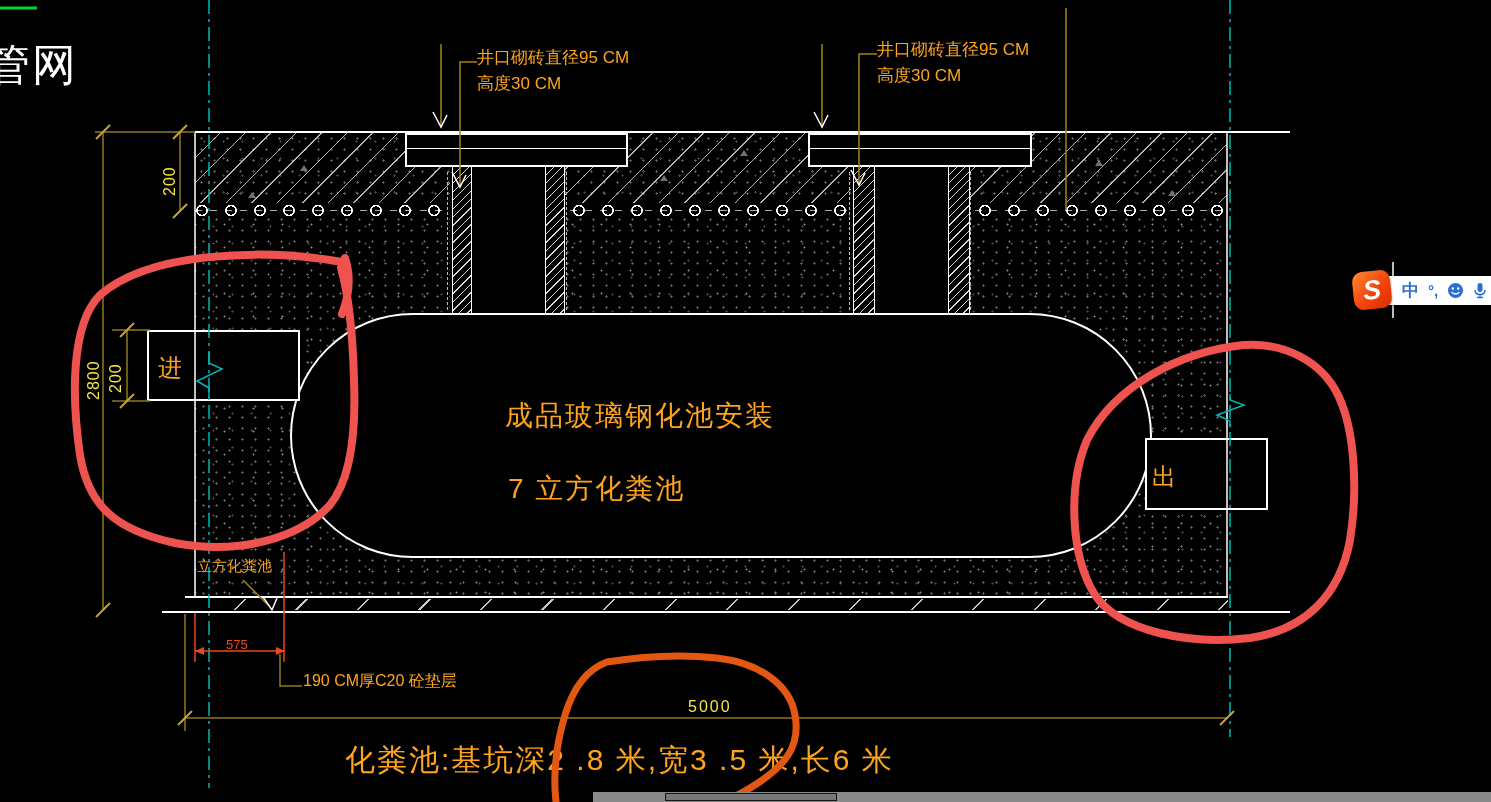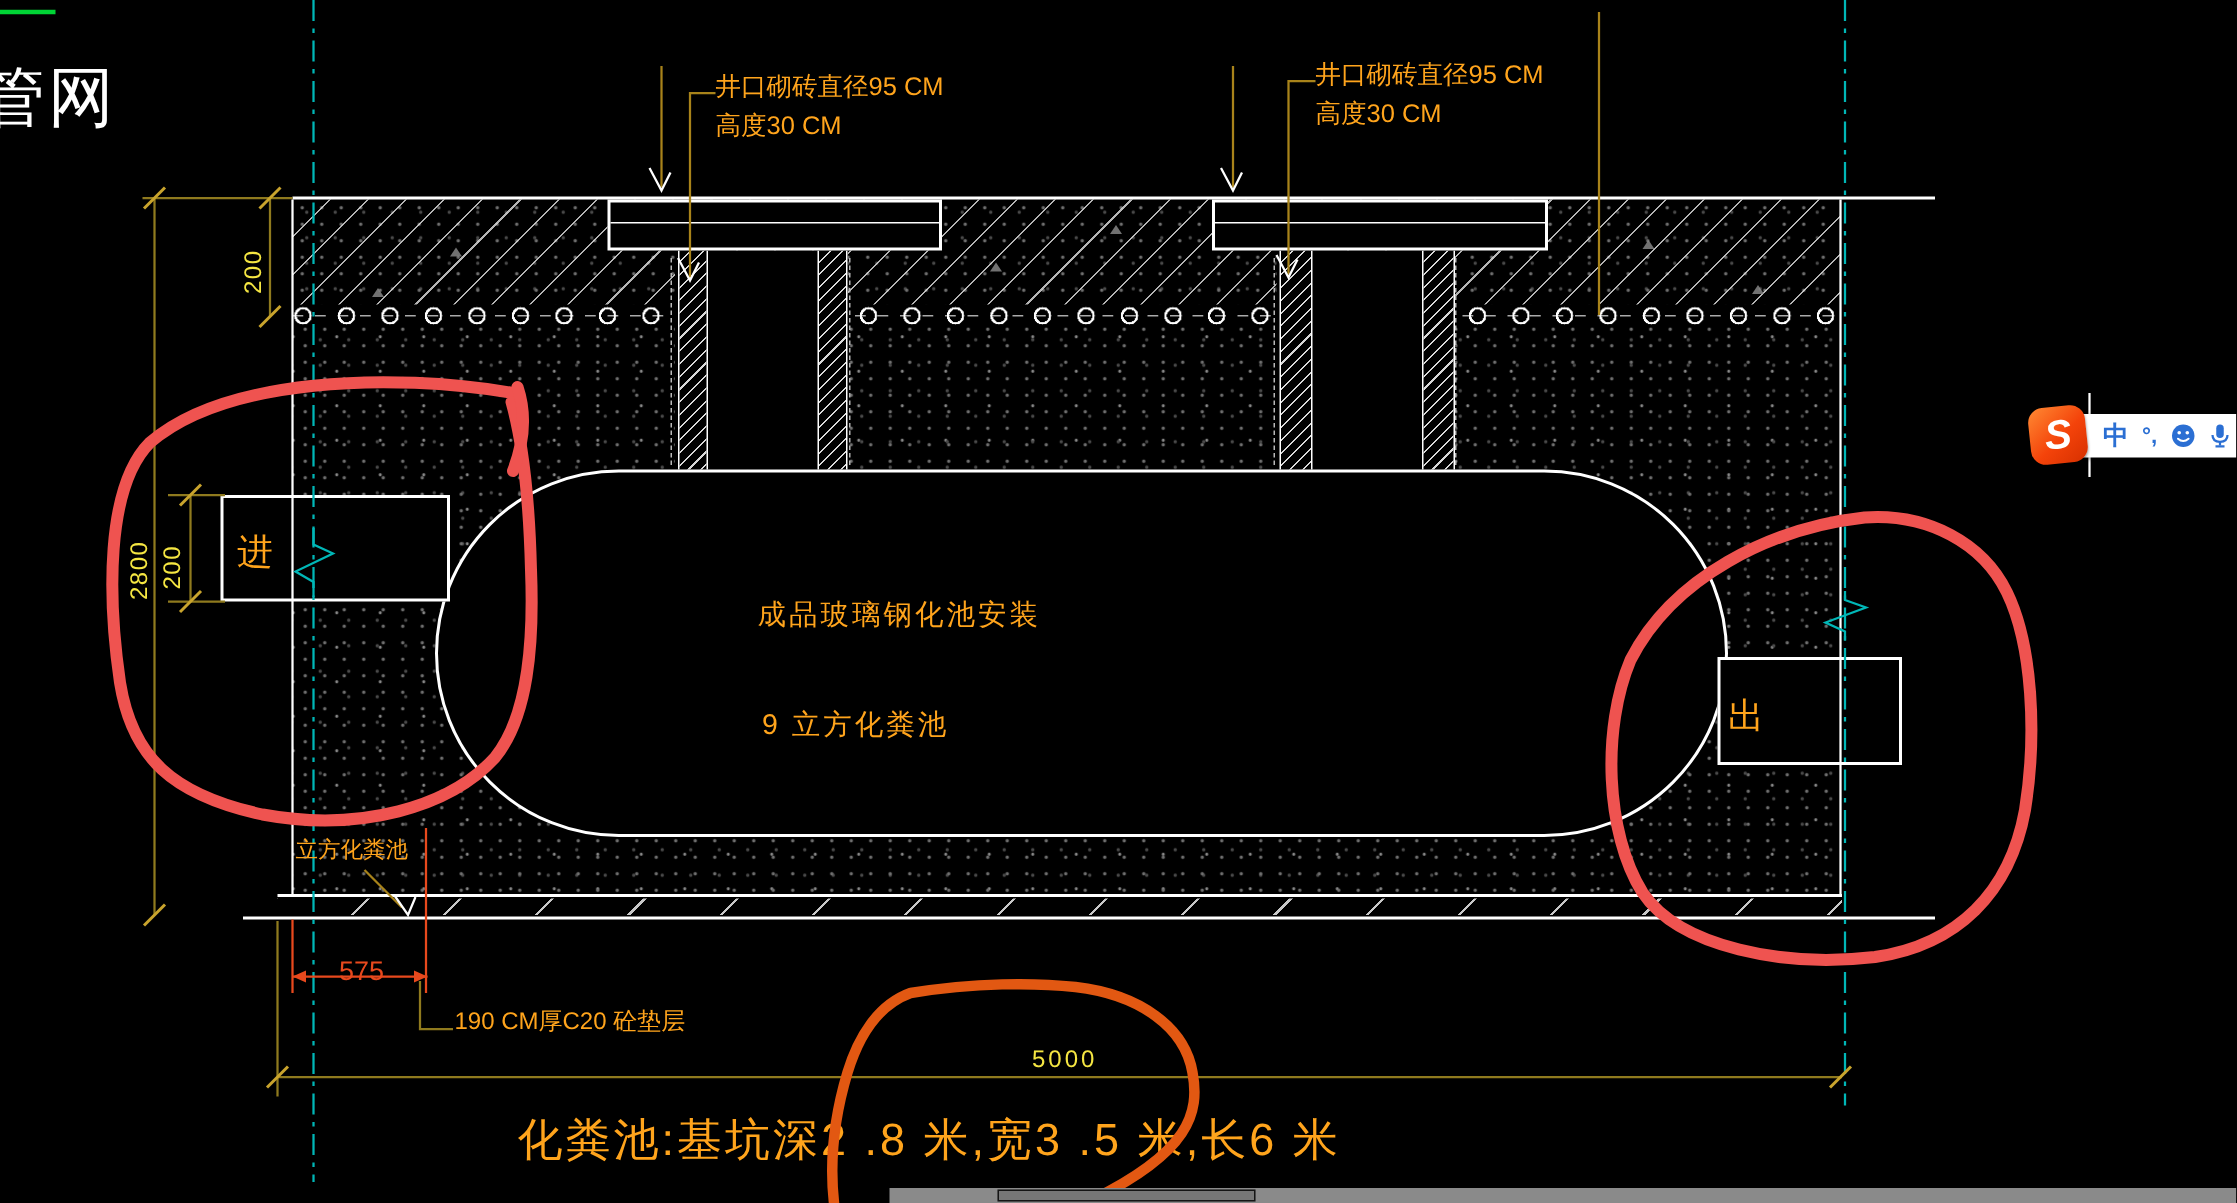--- a/index.html
+++ b/index.html
@@ -47,21 +47,21 @@
   .cover .mid{position:absolute;left:0;right:0;top:13px;border-top:1.5px solid #fff;}
   .shaft{background:#000;}
   .tank{background:#000;border:2px solid #fff;border-radius:125px;box-sizing:border-box;}
   .pipe{background:#000;border:2px solid #fff;box-sizing:border-box;}
 
   
   .t{color:#ffa41c;white-space:pre;}
   .yellow{color:#f5e642;}
   .red575{color:#e8491d;}
   .vlabel{transform:rotate(-90deg);transform-origin:0 0;font-size:16px;letter-spacing:1px;}
-  .big{font-size:19px;letter-spacing:2px;}
+  .big{font-size:28px;letter-spacing:2px;}
   .corner{color:#fff;font-size:44px;letter-spacing:2px;}
   .vol{font-size:37px;color:#ffb13d;letter-spacing:3px;}
   .tri{width:0;height:0;border-left:4px solid transparent;border-right:4px solid transparent;
        border-bottom:6px solid #8d8d8d;opacity:.8;}
 
   
   .imebar{background:#fff;border-radius:14px 0 0 14px;box-shadow:0 1px 3px rgba(0,0,0,.4);
           display:flex;align-items:center;gap:9px;padding-left:30px;box-sizing:border-box;}
   .sglogo{border-radius:10px;background:linear-gradient(140deg,#ff8a33 0%,#f4430a 55%,#d63000 100%);
           color:#fff;font-weight:bold;font-size:27px;display:flex;align-items:center;justify-content:center;
@@ -192,32 +192,32 @@
 
   <div class="abs corner" style="left:-14px;top:36px;z-index:10;">管网</div>
 
   <div class="abs t" style="left:477px;top:46px;font-size:17px;z-index:10;">井口砌砖直径95 CM</div>
   <div class="abs t" style="left:477px;top:72px;font-size:17px;z-index:10;">高度30 CM</div>
 
   <div class="abs t" style="left:877px;top:38px;font-size:17px;z-index:10;">井口砌砖直径95 CM</div>
   <div class="abs t" style="left:877px;top:64px;font-size:17px;z-index:10;">高度30 CM</div>
 
   <div class="abs t big" style="left:505px;top:397px;z-index:10;">成品玻璃钢化池安装</div>
-  <div class="abs t big" style="left:508px;top:470px;z-index:10;">9 立方化粪池</div>
+  <div class="abs t big" style="left:508px;top:470px;z-index:10;">7 立方化粪池</div>
 
   <div class="abs t" style="left:158px;top:352px;font-size:24px;z-index:10;">进</div>
   <div class="abs t" style="left:1152px;top:461px;font-size:24px;z-index:10;">出</div>
 
   <div class="abs t" style="left:197px;top:557px;font-size:15px;z-index:10;">立方化粪池</div>
   <div class="abs t" style="left:303px;top:671px;font-size:16px;z-index:10;">190 CM厚C20 砼垫层</div>
 
   <div class="abs t yellow vlabel" style="left:161px;top:196px;z-index:10;">200</div>
   <div class="abs t yellow vlabel" style="left:85px;top:400px;z-index:10;">2800</div>
   <div class="abs t yellow vlabel" style="left:107px;top:393px;z-index:10;">200</div>
-  <div class="abs t red575" style="left:226px;top:637px;font-size:18px;z-index:10;">575</div>
+  <div class="abs t red575" style="left:226px;top:637px;font-size:13px;z-index:10;">575</div>
   <div class="abs t yellow" style="left:688px;top:698px;font-size:16px;letter-spacing:2px;z-index:10;">5000</div>
 
   <div class="abs t big" style="left:345px;top:740px;font-size:30px;z-index:10;">化粪池:基坑深2 .8 米,宽3 .5 米,长6 米</div>
 
   <svg class="abs" style="left:0;top:0;z-index:30;" width="1491" height="802" viewBox="0 0 1491 802">
     <g stroke="#ef5350" stroke-width="8" fill="none" stroke-linecap="round">
       <path d="M342 262 C260 248 150 252 100 295 C70 325 72 400 80 455 C88 505 115 530 175 543
            C240 555 300 538 330 505 C352 478 356 430 354 380 C353 340 350 300 341 268"></path>
       <path d="M345 258 C351 276 349 296 342 314"></path>
       <path d="M1243 345 C1180 352 1115 385 1087 440 C1068 485 1070 555 1095 595 C1120 632 1190 645 1250 638

